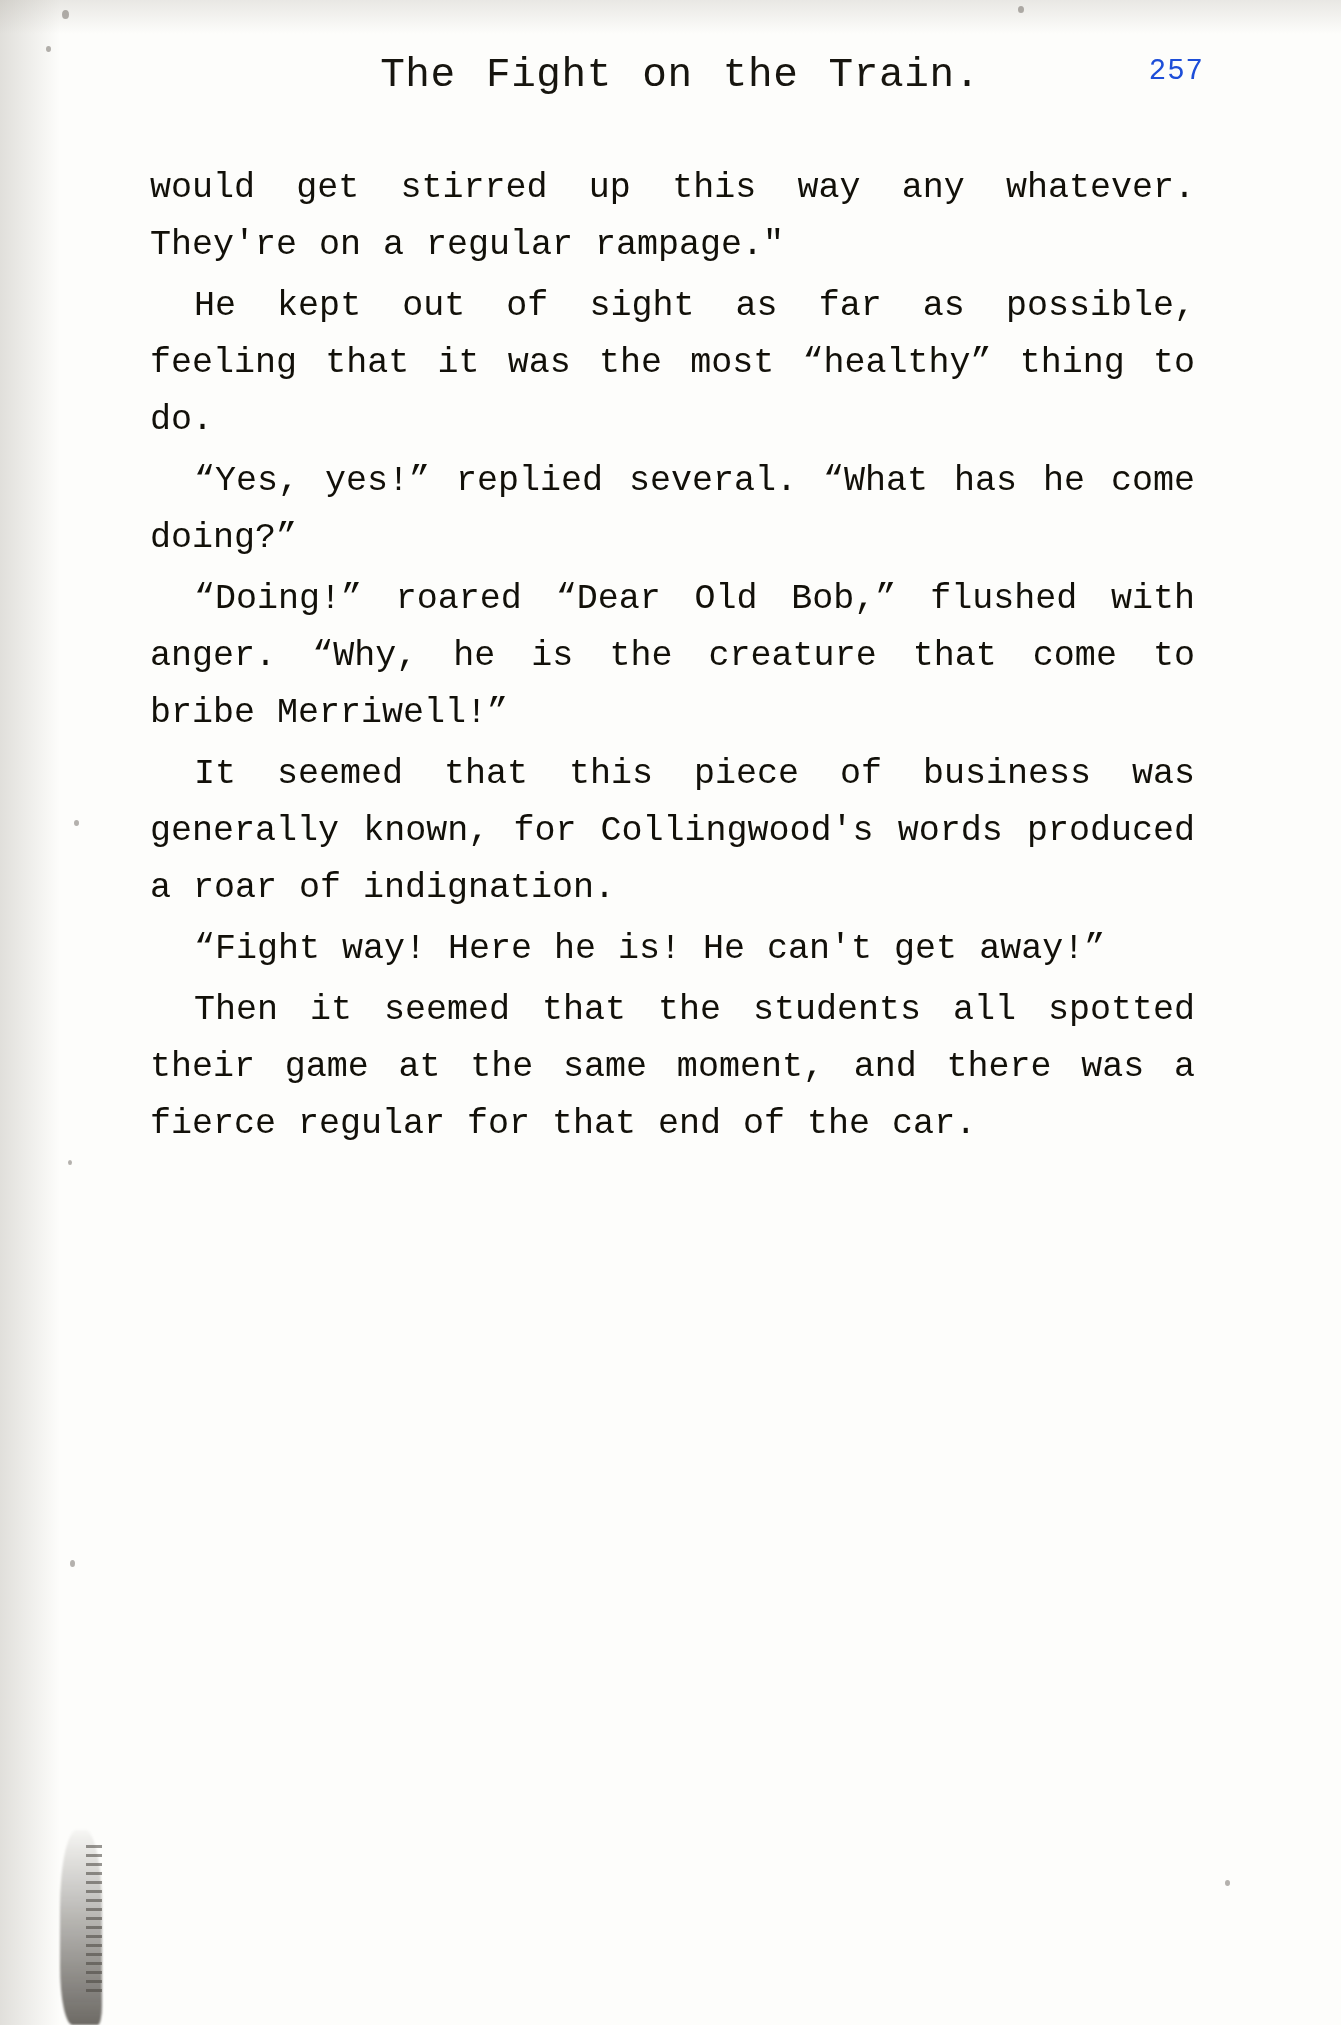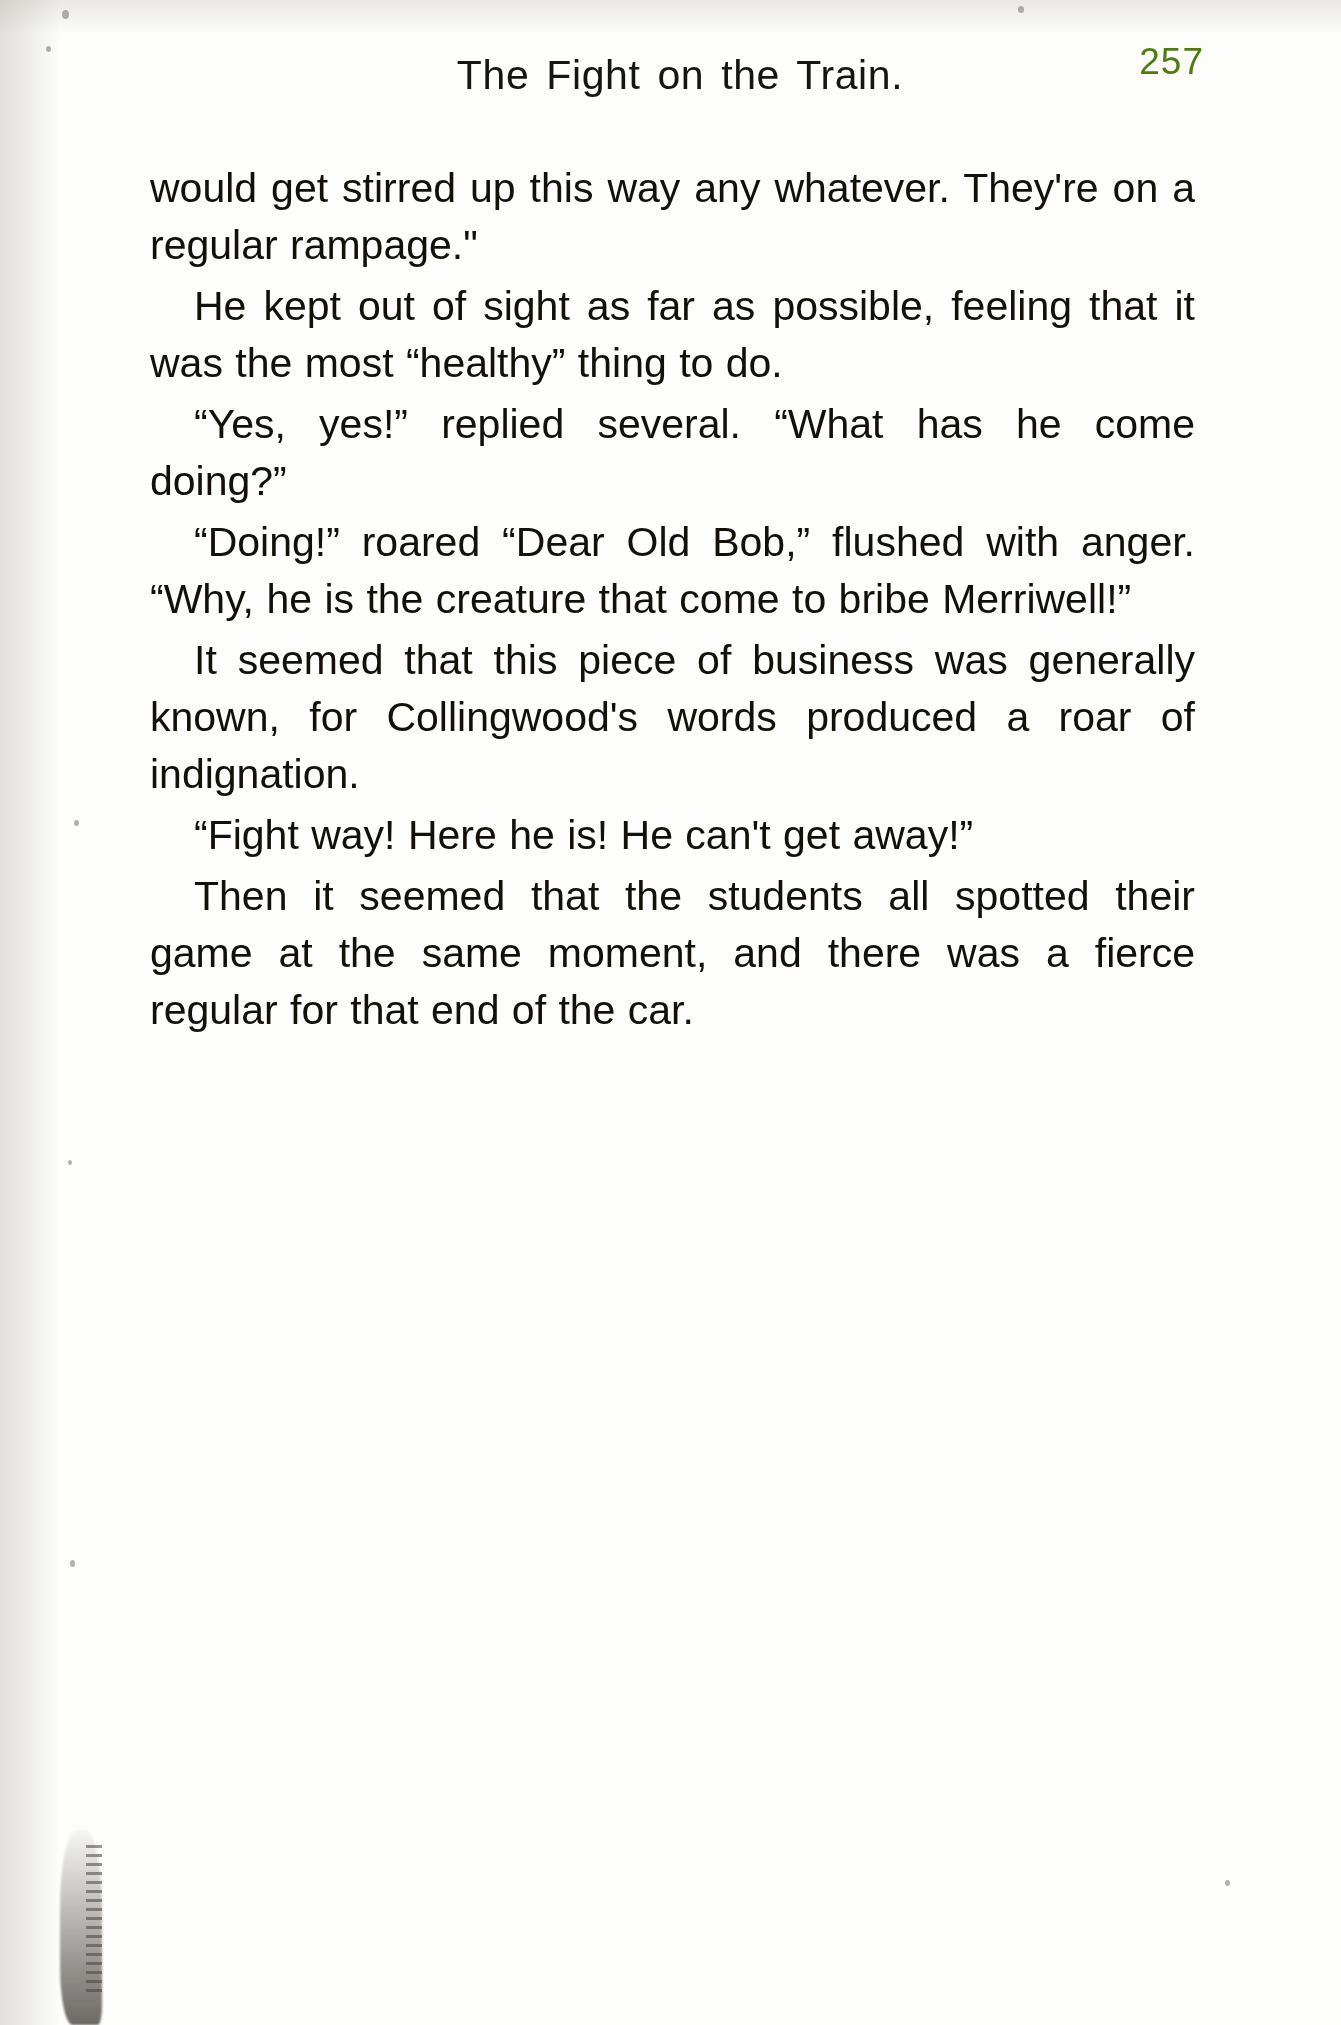--- a/index.html
+++ b/index.html
@@ -6,21 +6,21 @@
     margin: 0;
     padding: 0;
     background: #ffffff;
   }
   .page {
     position: relative;
     width: 1341px;
     height: 2025px;
     background: #fdfdfb;
     overflow: hidden;
-    font-family: Liberation Sans, sans-serif;
+    font-family: Liberation Mono, monospace;
     color: #14120f;
   }
   
   .scan-edge-left {
     position: absolute;
     left: 0; top: 0;
     width: 60px; height: 100%;
     background: linear-gradient(to right, rgba(150,145,135,0.28), rgba(255,255,255,0));
     pointer-events: none;
   }
@@ -75,34 +75,34 @@
   .running-title {
     font-size: 41px;
     letter-spacing: 0.6px;
     word-spacing: 5px;
     color: #17150f;
     white-space: nowrap;
   }
   .page-number {
     position: absolute;
     right: 6px;
-    bottom: 16px;
-    font-size: 37px;
+    bottom: 10px;
+    font-size: 29px;
     letter-spacing: 1px;
-    color: #4d7c0f;
+    color: #1d4ed8;
   }
 
   .body-text {
     position: absolute;
     left: 150px;
     top: 160px;
     width: 1045px;
   }
   .para {
-    font-size: 41px;
+    font-size: 35px;
     line-height: 57px;
     text-align: justify;
     text-justify: inter-word;
     margin: 0 0 4px 0;
     color: #121009;
     word-spacing: 1px;
   }
   .para.indent {
     text-indent: 44px;
   }

